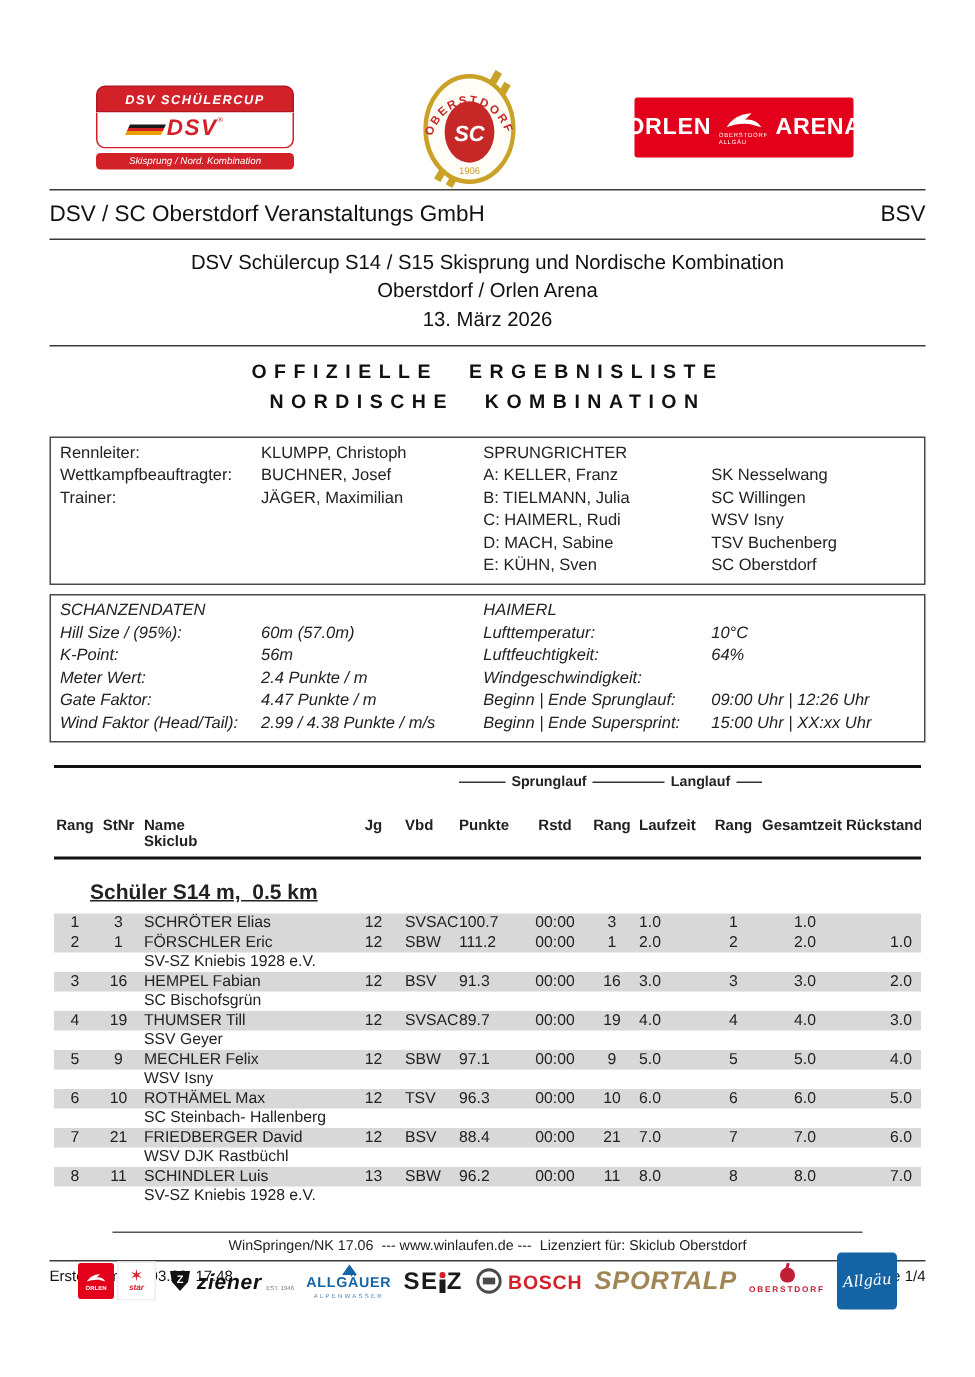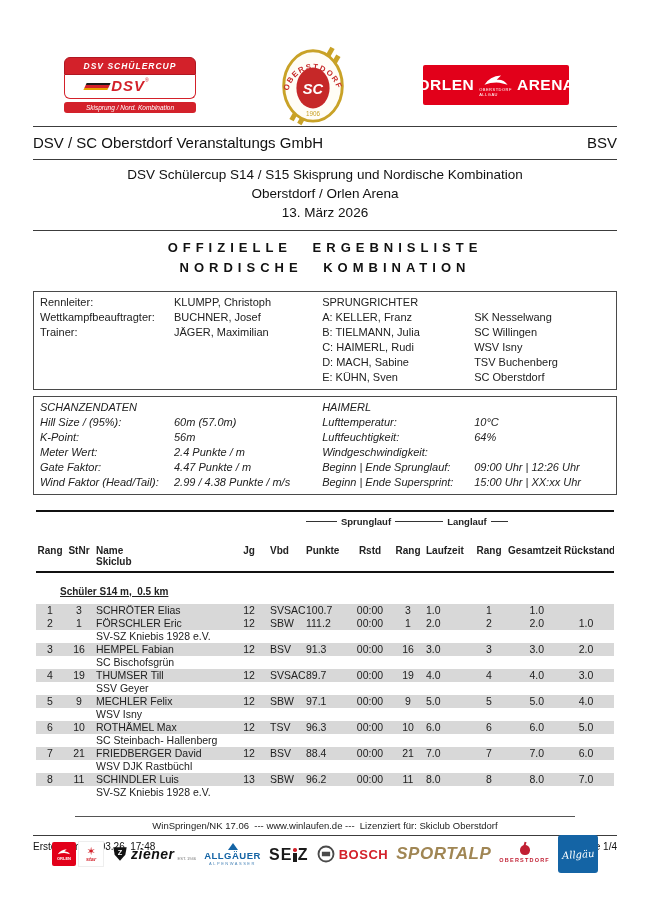--- a/index.html
+++ b/index.html
@@ -55,23 +55,23 @@
   .group-label::before,.group-label::after{content:"";flex:1;border-top:1px solid #333;}
   .g-sprung{grid-column:6 / span 3;}
   .g-lang{grid-column:9 / span 2;}
   .head-row{font-weight:bold;font-size:10px;margin-top:18px;}
   .cell{overflow:hidden;white-space:nowrap;}
   .c-rang,.c-stnr,.c-jg,.c-rstd,.c-srang,.c-lrang{text-align:center;}
   .c-name{text-align:left;padding-left:2px;}
   .c-vbd{text-align:left;padding-left:8px;}
   .c-punkte,.c-laufzeit{text-align:left;padding-right:8px;}
   .c-gesamt{text-align:right;padding-right:20px;}
-  .c-rueck{text-align:center;padding-right:6px;}
+  .c-rueck{text-align:right;padding-right:6px;}
   .name-sub{font-weight:bold;font-size:10px;}
-  .section-title{margin:13px 0 7px 24px;font-weight:bold;font-size:10px;text-decoration:underline;}
+  .section-title{margin:13px 0 7px 24px;font-weight:bold;font-size:14px;text-decoration:underline;}
   .trow{height:13px;align-items:center;line-height:13px;}
   .trow.main{background:#d8d8d8;}
   .c-club{grid-column:3 / span 8;text-align:left;padding-left:2px;}
   
   .credit-rule{border:0;border-top:1px solid #555;margin:17px 75px 0;}
   .credit{text-align:center;font-size:9.5px;color:#222;padding:3px 0 4px;}
   .footer-row{display:flex;justify-content:space-between;margin:0 33px;padding-top:5px;font-size:10px;color:#111;}
   .footer-rule{border:0;border-top:1px solid #3c3c3c;margin:0 33px;}
   
   .sponsor-row{position:absolute;left:52px;right:52px;bottom:42px;display:flex;

